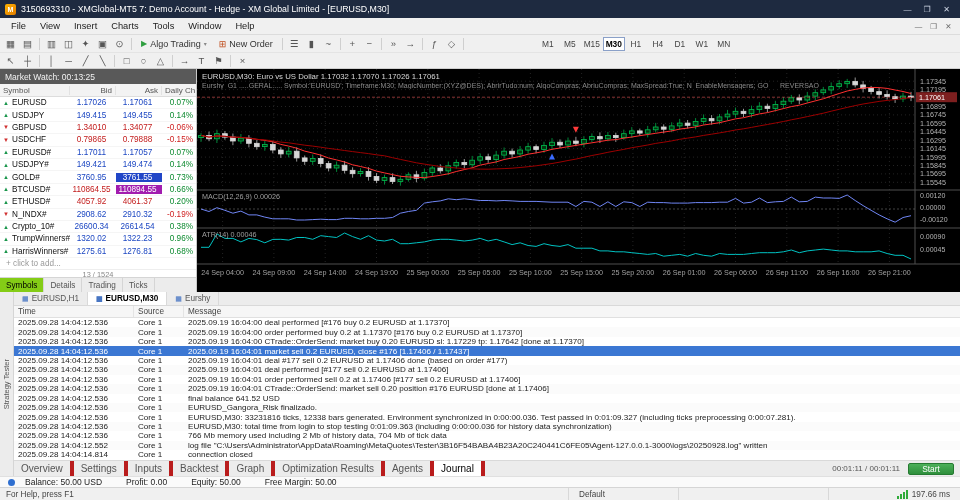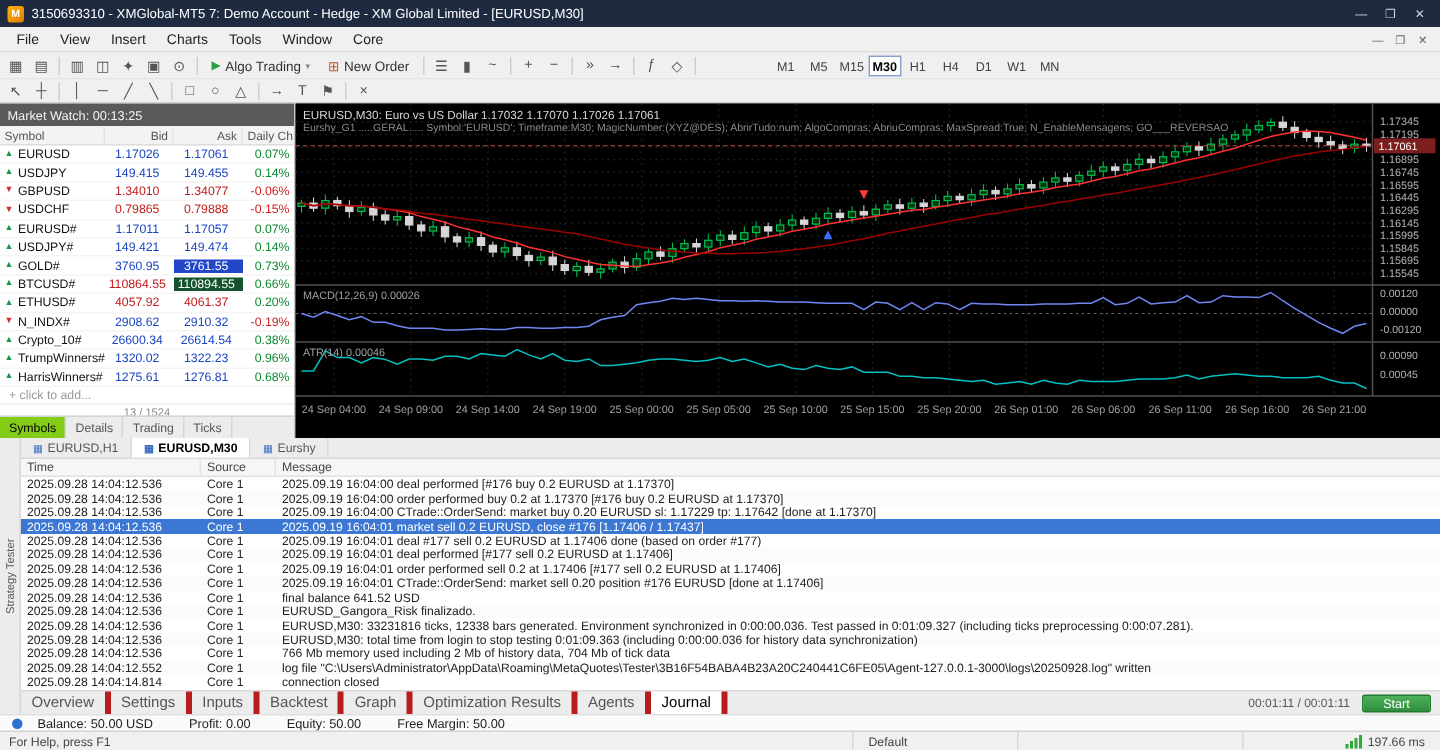--- a/index.html
+++ b/index.html
@@ -21,41 +21,41 @@
   #toolbar1{top:35px;height:18px;border-bottom:1px solid #e4e4e4}
   #toolbar2{top:53px;height:16px;border-bottom:1px solid #cfcfcf}
   .tb-group{display:flex;align-items:center;height:100%}
   .tb-icon{width:17px;height:14px;display:flex;align-items:center;justify-content:center;font-size:9.5px;color:#555}
   .tb-icon i{font-style:normal}
   .tb-icon.sep{width:1px;height:12px;background:#cfcfcf;margin:0 3px}
   .tb-btn{display:flex;align-items:center;gap:3px;padding:0 6px;height:15px;font-size:9px;color:#333}
   .tb-btn .g{font-style:normal;color:#2e9e3f;font-size:8px}
   .tb-btn .o{font-style:normal;color:#c05020;font-size:9px}
   .tb-btn .dd{font-style:normal;color:#888;font-size:6px}
-  .tfs{margin-left:46px}
+  .tfs{margin-left:70px}
   .tf{width:22px;height:14px;display:flex;align-items:center;justify-content:center;font-size:8.4px;color:#444;border:1px solid transparent}
   .tf.active{background:#fff;border:1px solid #8aa0c8;color:#000;font-weight:bold}
   
   .mw-panel{position:absolute;left:0;top:69px;width:197px;height:223px;background:#fff;border-right:1px solid #c8c8c8}
   .mw-title{height:15px;background:#595959;color:#f2f2f2;font-size:8.5px;display:flex;align-items:center;padding:0 5px}
   .mw-cols{display:flex;height:13px;background:#f3f3f3;border-bottom:1px solid #ddd;color:#555;font-size:8px;align-items:center}
   .mw-col{padding:0 3px;border-right:1px solid #e2e2e2;white-space:nowrap;overflow:hidden}
   .mw-col.s{width:70px}.mw-col.n{width:46px;text-align:right}.mw-col.c{flex:1;border-right:none}
   .mw-rows{height:161px;overflow:hidden}
   .mw-row{display:flex;height:12.4px;align-items:center;font-size:8.2px;border-bottom:1px solid #f5f5f5}
   .mw-sym{width:70px;display:flex;align-items:center;gap:2px;padding-left:3px;color:#111;white-space:nowrap;overflow:hidden}
   .mw-sym b{font-weight:normal}
   .mw-ico{width:7px;font-style:normal;font-size:6px;line-height:1}
   .mw-ico.up::before{content:"▲";color:#18954a}
   .mw-ico.down::before{content:"▼";color:#d03030}
   .mw-bid,.mw-ask{width:46px;text-align:center;padding-right:3px;white-space:nowrap}
   .mw-chg{flex:1;text-align:right;padding-right:3px;white-space:nowrap}
   .c-blue{color:#1b46c2}.c-red{color:#c21b1b}
   .chg-up{color:#0c8a2f}.chg-down{color:#cf2020}
-  .hl-red{background:#14532d;color:#fff}
+  .hl-red{background:#a21caf;color:#fff}
   .hl-blue{background:#2146c7;color:#fff}
   .mw-add{height:11px;display:flex;align-items:center;padding-left:6px;color:#999;font-size:8.2px}
   .mw-count{height:9px;text-align:center;color:#888;font-size:7.4px;border-top:1px solid #eee;line-height:9px}
   .mw-tabs{position:absolute;left:0;right:0;bottom:0;height:15px;background:#ececec;border-top:1px solid #d5d5d5;display:flex}
   .mw-tab{padding:0 6px;display:flex;align-items:center;font-size:8.2px;color:#555;border-right:1px solid #d5d5d5}
   .mw-tab.active{background:#84cc16;color:#000}
   
   .chart-wrap{position:absolute;left:197px;top:69px;width:763px;height:223px;background:#000}
   #chart-svg{position:absolute;left:0;top:0}
   .chart-line1{position:absolute;left:5px;top:3px;color:#d8d8d8;font-size:7.8px;white-space:nowrap;z-index:2}
@@ -115,21 +115,21 @@
 
 <div class="menubar">
   <div class="menu-list">
 
   <span class="menu-item">File</span>
       <span class="menu-item">View</span>
       <span class="menu-item">Insert</span>
       <span class="menu-item">Charts</span>
       <span class="menu-item">Tools</span>
       <span class="menu-item">Window</span>
-      <span class="menu-item">Core</span>
+      <span class="menu-item">Help</span>
     </div>
   <div class="menu-controls">
     <span>—</span>
     <span>❐</span>
     <span>✕</span>
   </div>
 </div>
 
 <div id="toolbar1" class="toolbar">
   <div class="tb-group">

